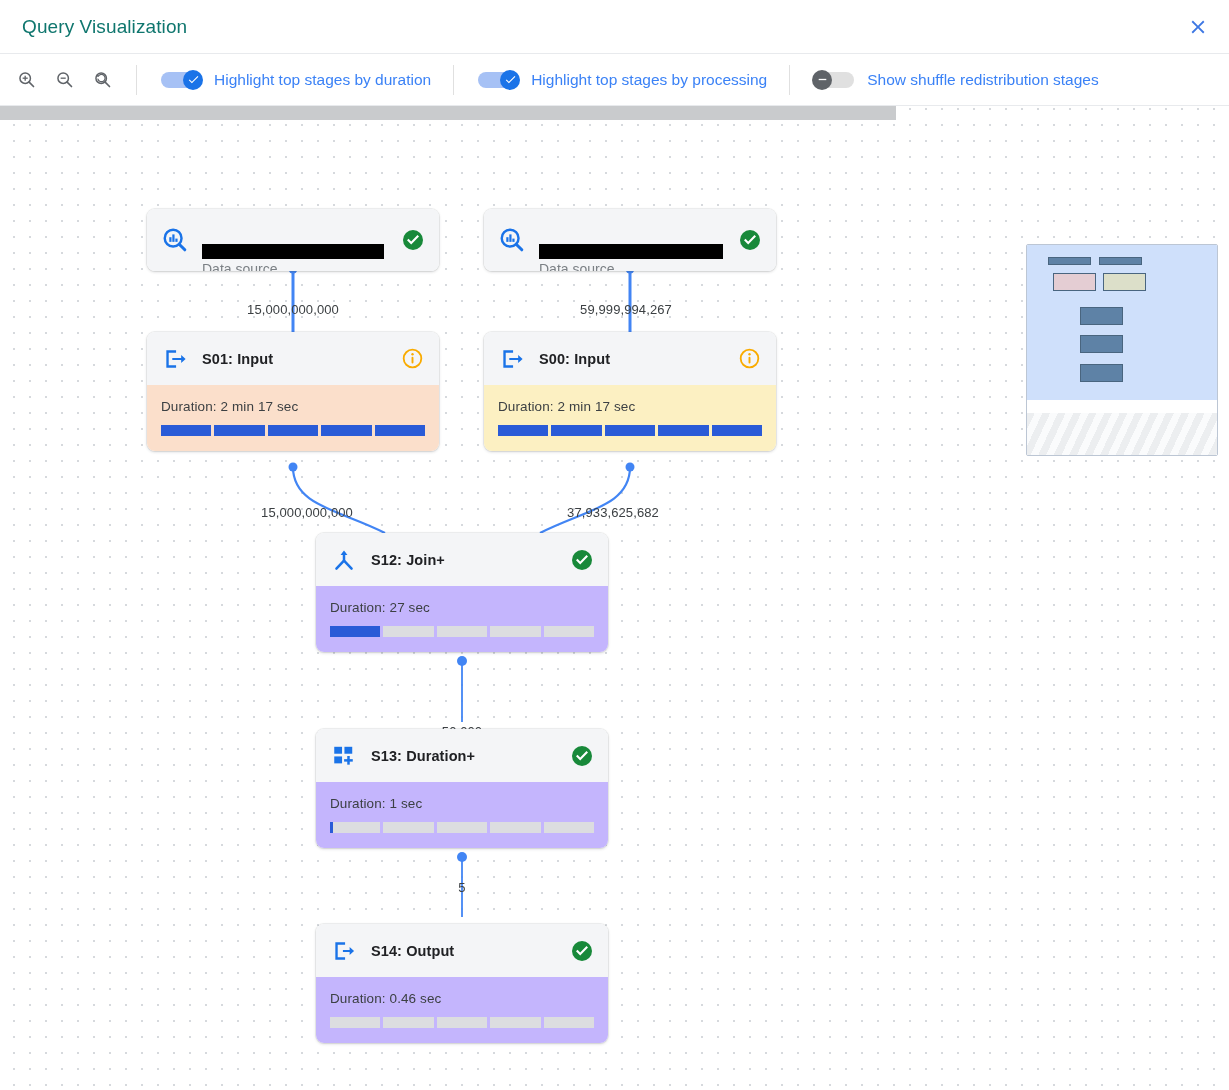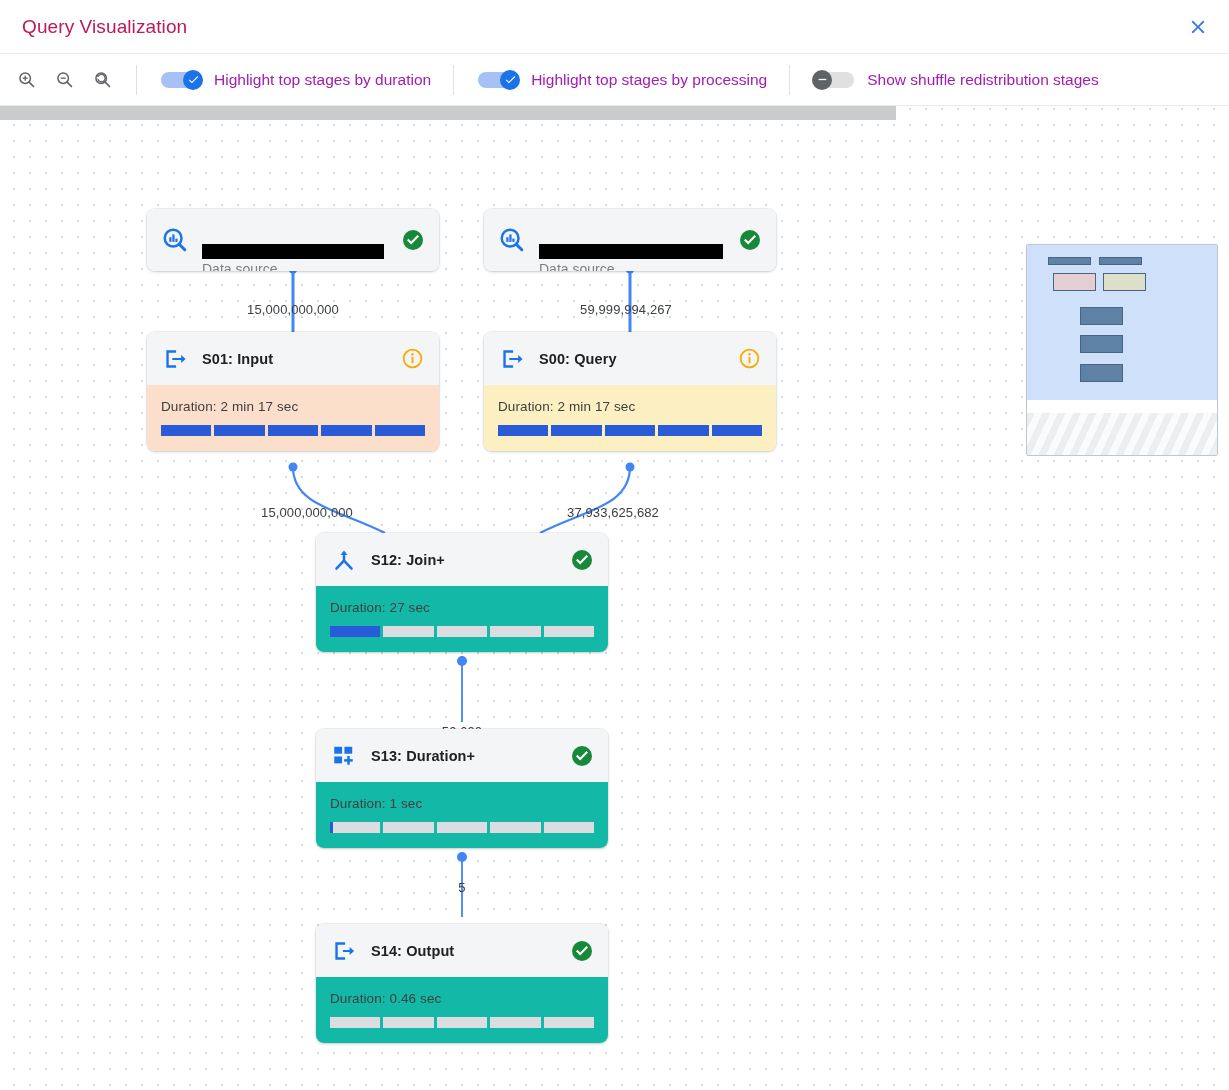--- a/index.html
+++ b/index.html
@@ -17,21 +17,21 @@
   .header {
     position: relative;
     height: 53px;
     background: #ffffff;
     display: flex;
     align-items: center;
     padding: 0 16px;
   }
   .header-title {
     font-size: 19px;
-    color: #be185d;
+    color: #0f766e;
     letter-spacing: 0.1px;
     padding-left: 6px;
   }
   .close-btn {
     position: absolute;
     right: 14px;
     top: 50%;
     transform: translateY(-50%);
     width: 34px;
     height: 34px;
@@ -75,21 +75,21 @@
   }
   .toggle-group {
     display: flex;
     align-items: center;
     padding: 0 18px;
     gap: 11px;
     cursor: pointer;
   }
   .toggle-label {
     font-size: 15.5px;
-    color: #a21caf;
+    color: #3b82f6;
     white-space: nowrap;
   }
 
   
   .switch { position: relative; width: 44px; height: 20px; flex: 0 0 auto; }
   .switch .track {
     position: absolute;
     left: 2px; top: 2px;
     width: 40px; height: 16px;
     border-radius: 8px;
@@ -197,21 +197,21 @@
     background: #000;
     width: 182px;
   }
   .ds-sub {
     font-size: 14px;
     color: #7b8085;
   }
 
   .node-body {
     padding: 14px 14px 15px 14px;
-    background: #14b8a6;
+    background: #c4b5fd;
   }
   .node-body.orange { background: #fbdfcb; }
   .node-body.yellow { background: #fcf0c2; }
 
   .dur-text {
     font-size: 13.5px;
     color: #3c4043;
     margin-bottom: 11px;
     letter-spacing: .1px;
   }
@@ -475,21 +475,21 @@
   </div>
 
   <div class="node" style="left:484px; top:226px; width:292px;">
     <div class="node-head">
       <span class="node-icon">
         <svg width="26" height="26" viewBox="0 0 24 24">
           <path d="M4 4h9v2.2H6.2v11.6H13V20H4z" fill="#1a73e8"></path>
           <path d="M9.5 11h8.2V8.4l4.1 3.6-4.1 3.6V13H9.5z" fill="#1a73e8"></path>
         </svg>
       </span>
-      <span class="node-title">S00: Query</span>
+      <span class="node-title">S00: Input</span>
       <span class="node-status">
         <svg width="23" height="23" viewBox="0 0 24 24">
           <circle cx="12" cy="12" r="9.2" fill="none" stroke="#f9ab00" stroke-width="1.9"></circle>
           <circle cx="12" cy="7.6" r="1.25" fill="#f9ab00"></circle>
           <rect x="11" y="10.2" width="2" height="7" rx="1" fill="#f9ab00"></rect>
         </svg>
       </span>
     </div>
     <div class="node-body yellow">
       <div class="dur-text">Duration: 2 min 17 sec</div>

